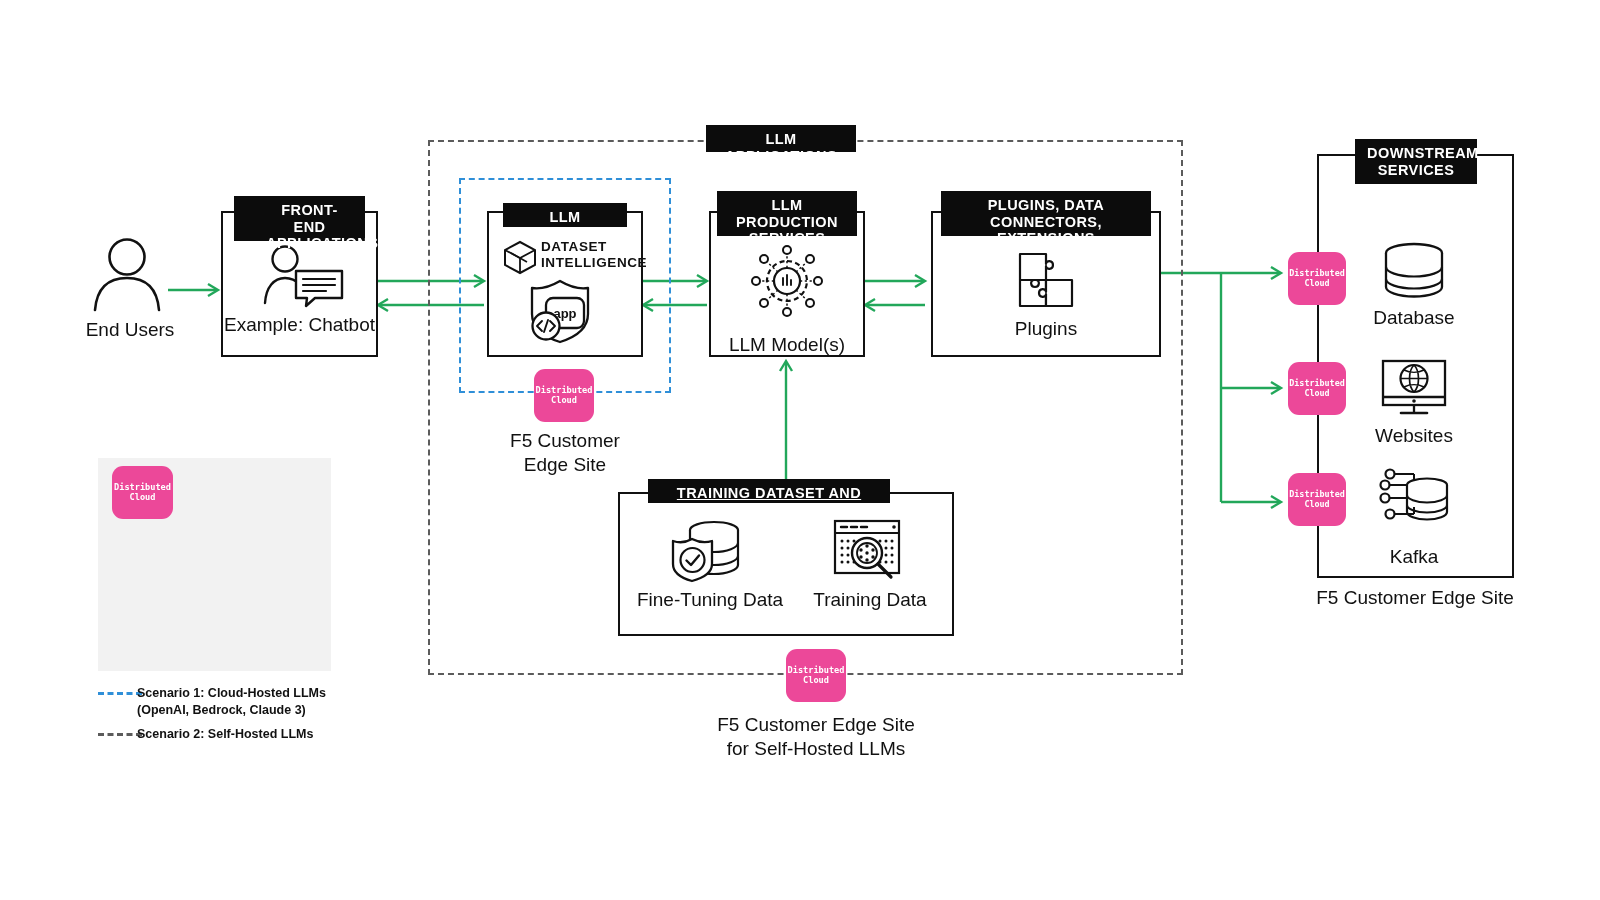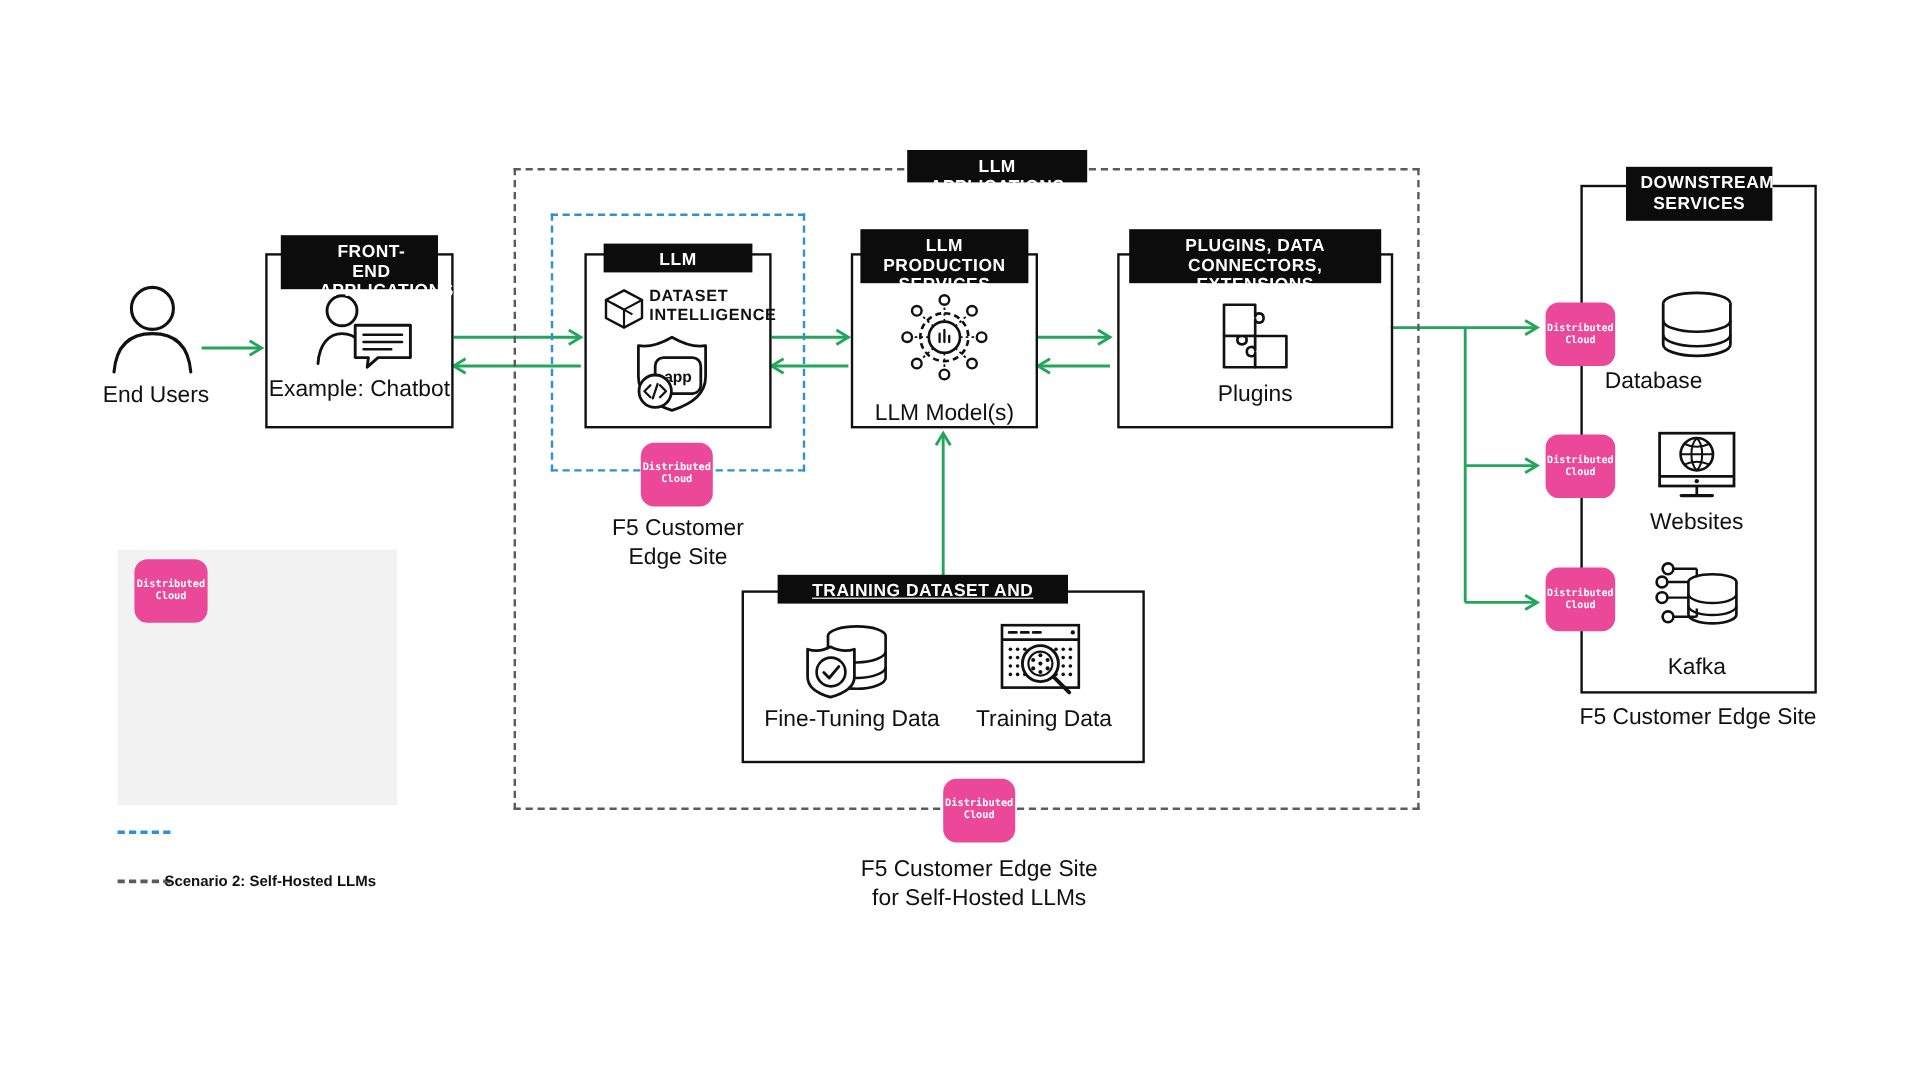--- a/index.html
+++ b/index.html
@@ -52,21 +52,21 @@
 
   svg{display:block;overflow:visible;}
   .arrowpath{stroke:#22a75a;stroke-width:2.4px;fill:none;}
 </style>
 </head>
 <body>
 
 <div id="stage">
 
   <div class="dash-outer" style="left:428px;top:140px;width:755px;height:535px;"></div>
-  <div class="chip" style="left:756px;top:125px;width:150px;height:27px;">LLM APPLICATIONS</div>
+  <div class="chip" style="left:706px;top:125px;width:150px;height:27px;">LLM APPLICATIONS</div>
 
   <div class="dash-blue" style="left:459px;top:178px;width:212px;height:215px;"></div>
 
   <svg class="abs" style="left:90px;top:238px;width:80px;height:78px;">
     <circle cx="37" cy="19" r="17.5" fill="none" stroke="#111" stroke-width="2.6"></circle>
     <path d="M5 72 C7 48 20 40 37 40 C54 40 67 48 69 72" fill="none" stroke="#111" stroke-width="2.6" stroke-linecap="round"></path>
   </svg>
   <div class="cap" style="left:55px;top:318px;width:150px;">End Users</div>
 
   <svg class="abs" style="left:168px;top:278px;width:60px;height:24px;">
@@ -266,21 +266,21 @@
 Cloud</div>
   <div class="dc-badge" style="left:1288px;top:473px;width:58px;height:53px;font-size:8.4px;">Distributed
 Cloud</div>
 
   <svg class="abs" style="left:1383px;top:243px;width:62px;height:58px;">
     <ellipse cx="31" cy="10" rx="28" ry="9" fill="#fff" stroke="#111" stroke-width="2.3"></ellipse>
     <path d="M3 10 V44 C3 49 15 53.5 31 53.5 C47 53.5 59 49 59 44 V10" fill="#fff" stroke="#111" stroke-width="2.3"></path>
     <path d="M3 24 C3 29 15 33.5 31 33.5 C47 33.5 59 29 59 24" fill="none" stroke="#111" stroke-width="2.2"></path>
     <path d="M3 36 C3 41 15 45.5 31 45.5 C47 45.5 59 41 59 36" fill="none" stroke="#111" stroke-width="2.2"></path>
   </svg>
-  <div class="cap" style="left:1298px;top:306px;width:160px;text-align:center;">Database</div>
+  <div class="cap" style="left:1334px;top:306px;width:160px;text-align:center;">Database</div>
 
   <svg class="abs" style="left:1379px;top:359px;width:70px;height:58px;">
     <rect x="4" y="2" width="62" height="44" fill="#fff" stroke="#111" stroke-width="2.3"></rect>
     <path d="M4 38 H66" stroke="#111" stroke-width="2.3"></path>
     <circle cx="35" cy="19.5" r="13.5" fill="#fff" stroke="#111" stroke-width="2.2"></circle>
     <path d="M21.5 19.5 H48.5 M35 6 C41 12 41 27 35 33 M35 6 C29 12 29 27 35 33 M25 11 C31 14 39 14 45 11 M25 28 C31 25 39 25 45 28" fill="none" stroke="#111" stroke-width="1.7"></path>
     <circle cx="35" cy="42" r="1.8" fill="#111"></circle>
     <path d="M22 54 H48" stroke="#111" stroke-width="2.6" stroke-linecap="round"></path>
     <path d="M35 46 V54" stroke="#111" stroke-width="2.3"></path>
   </svg>
@@ -315,17 +315,19 @@
   <div class="legend-bullet" style="left:115px;top:557px;">•</div>
   <div class="legend-li" style="left:137px;top:557px;">DDoS Protection</div>
   <div class="legend-bullet" style="left:115px;top:583px;">•</div>
   <div class="legend-li" style="left:137px;top:583px;">Bot Defense</div>
   <div class="legend-bullet" style="left:115px;top:609px;">•</div>
   <div class="legend-li" style="left:137px;top:609px;">API Protection</div>
   <div class="legend-bullet" style="left:115px;top:636px;">•</div>
   <div class="legend-li" style="left:137px;top:636px;">Secure Multicloud Networking</div>
 
   <div class="key-line" style="left:98px;top:692px;"></div>
+  <div class="key-txt" style="left:137px;top:685px;width:205px;">Scenario 1: Cloud-Hosted LLMs
+(OpenAI, Bedrock, Claude 3)</div>
 
   <div class="key-line grey" style="left:98px;top:733px;"></div>
   <div class="key-txt" style="left:137px;top:726px;width:205px;">Scenario 2: Self-Hosted LLMs</div>
 
 </div>
 
 </body></html>

